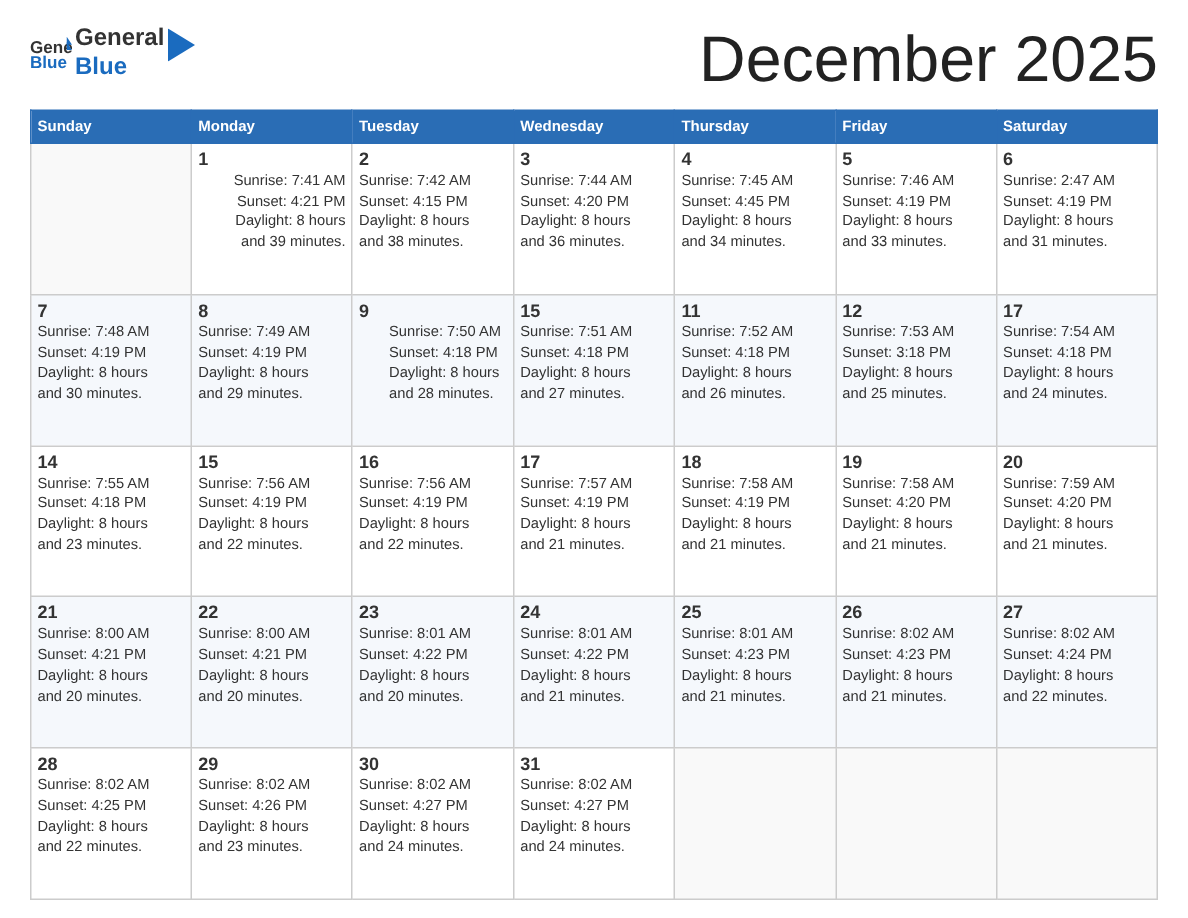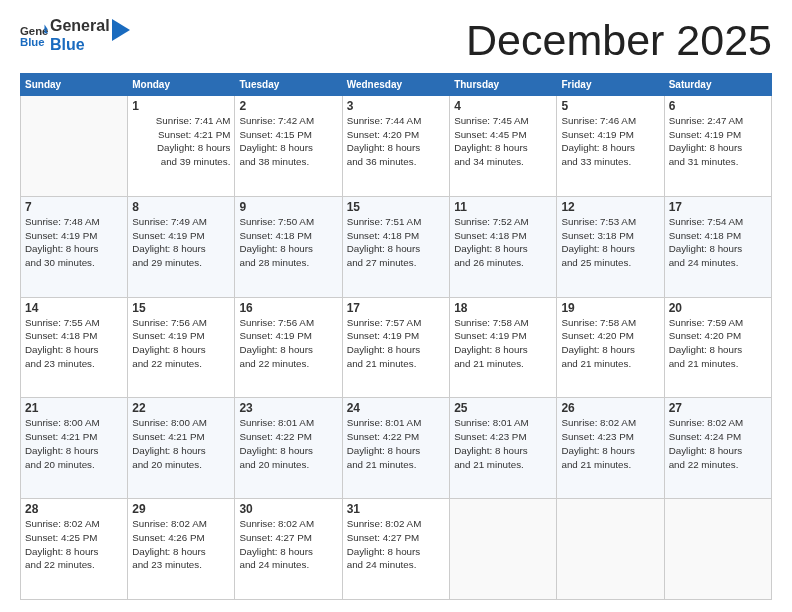--- a/index.html
+++ b/index.html
@@ -180,21 +180,21 @@
           </td>
           <td>
             <span class="day-number">8</span>
             <div class="day-info" style="white-space: pre-line;">Sunrise: 7:49 AM
 Sunset: 4:19 PM
 Daylight: 8 hours
 and 29 minutes.</div>
           </td>
           <td>
             <span class="day-number">9</span>
-            <div class="day-info" style="white-space: pre-line;">Sunrise: 7:50 AM
+            <div class="day-info" style="white-space: pre-line; margin-left: 20px;">Sunrise: 7:50 AM
 Sunset: 4:18 PM
 Daylight: 8 hours
 and 28 minutes.</div>
           </td>
           <td>
             <span class="day-number">15</span>
             <div class="day-info" style="white-space: pre-line;">Sunrise: 7:51 AM
 Sunset: 4:18 PM
 Daylight: 8 hours
 and 27 minutes.</div>

